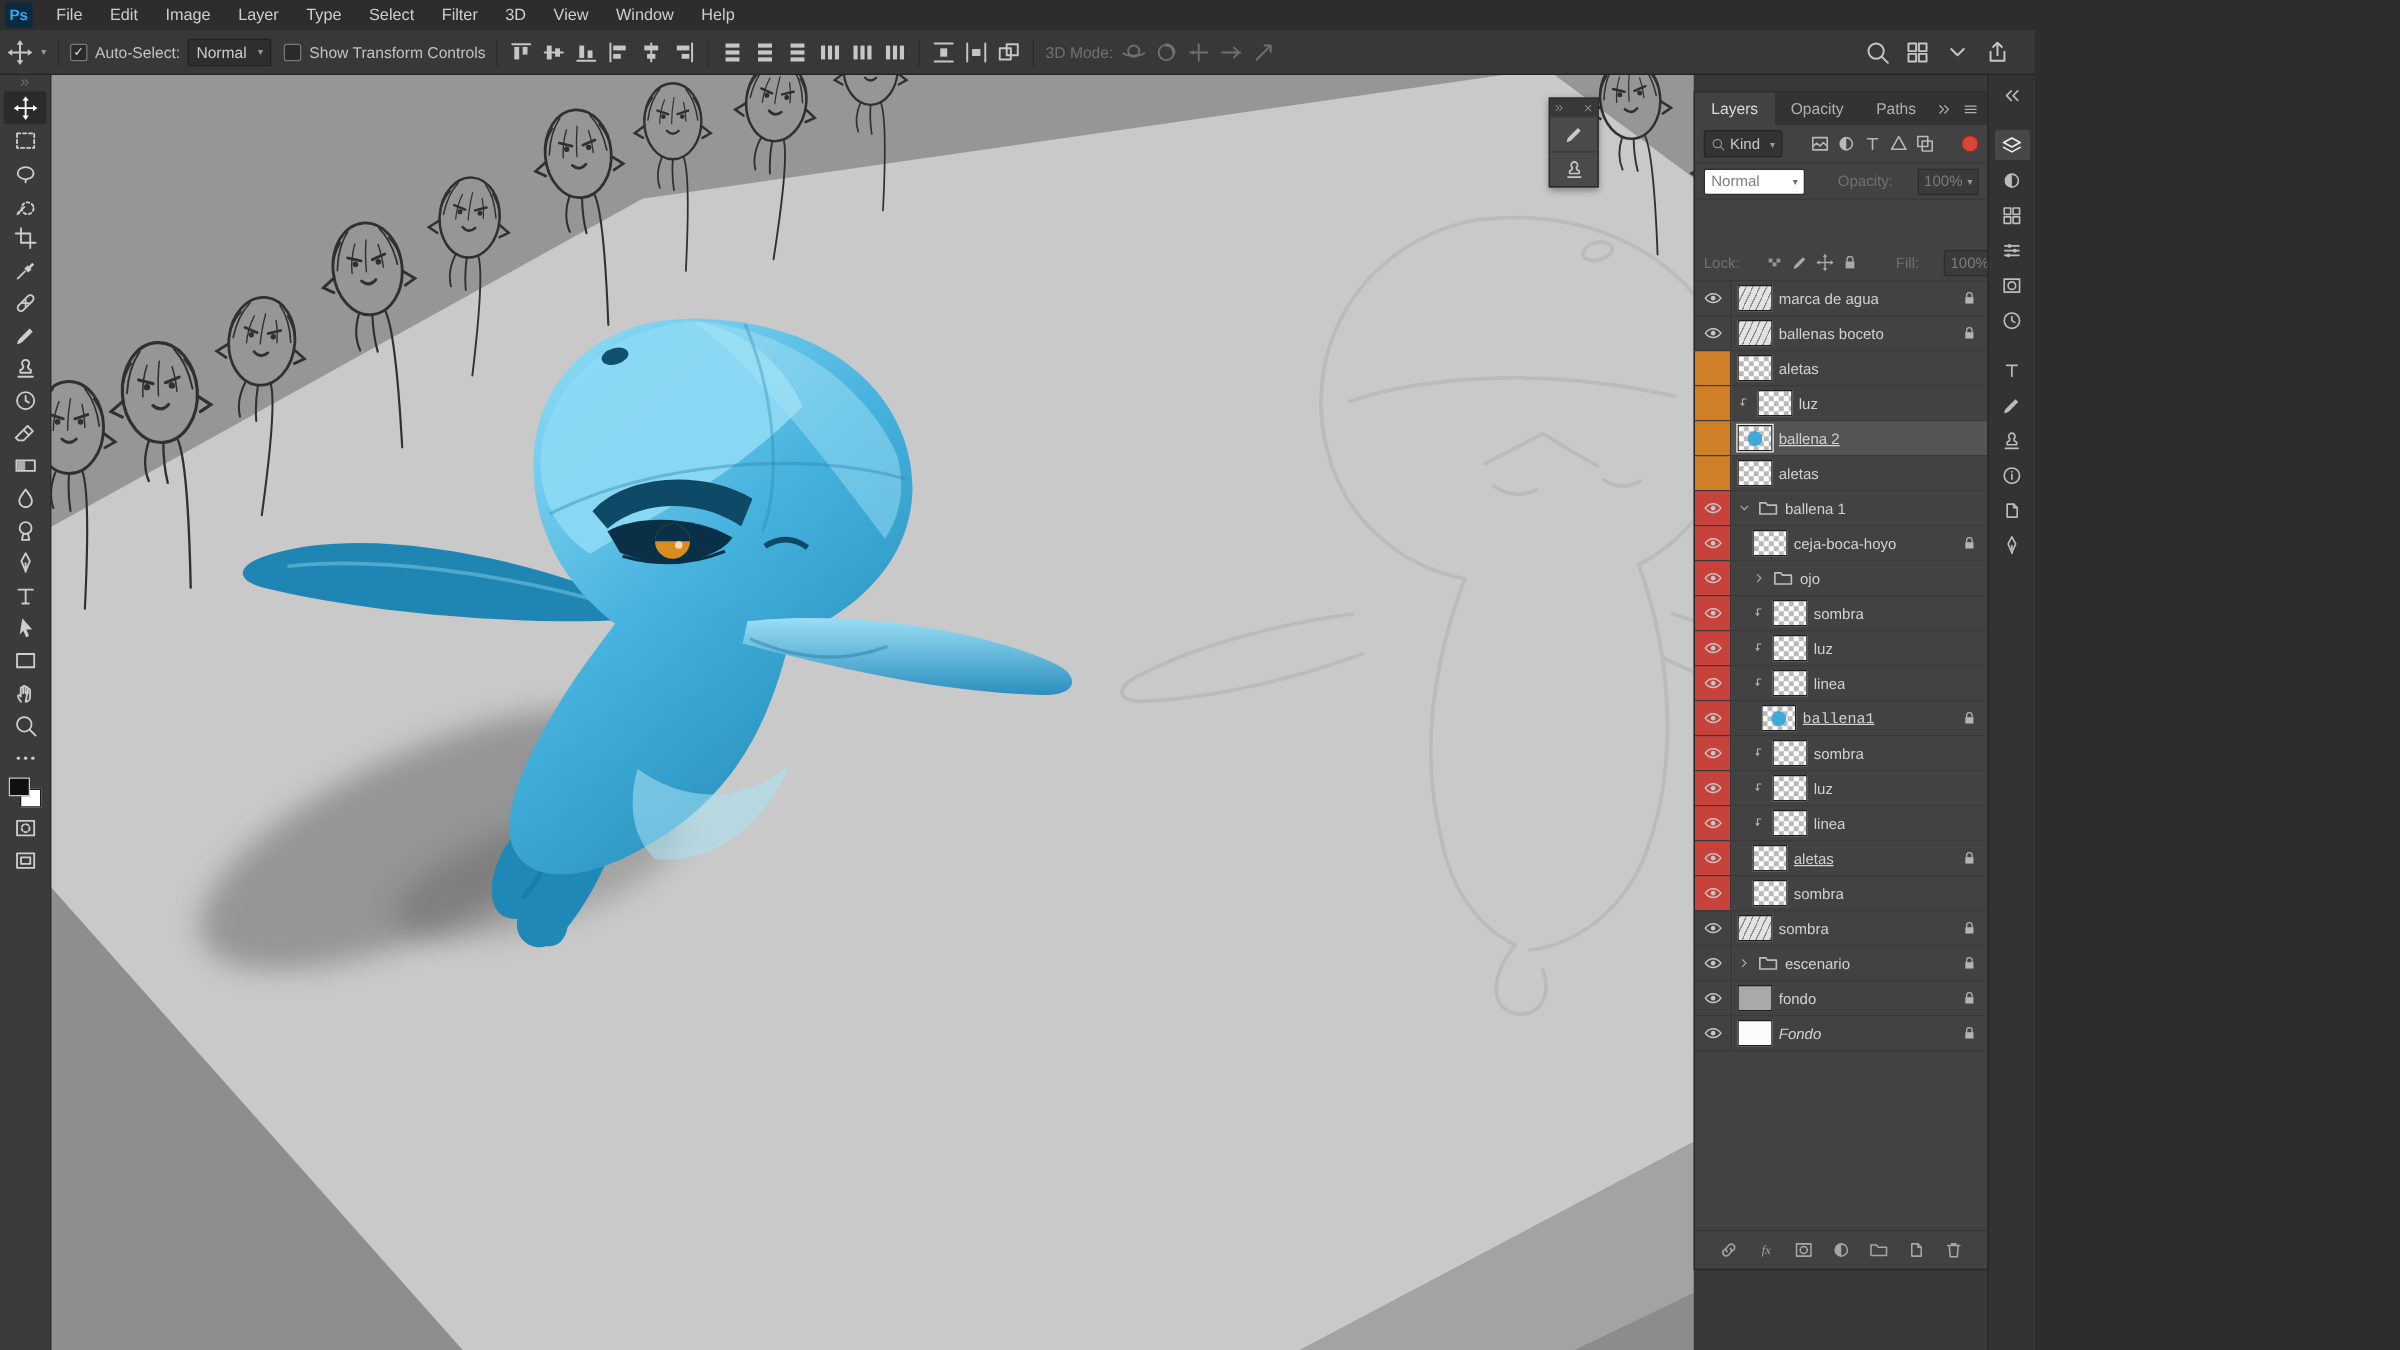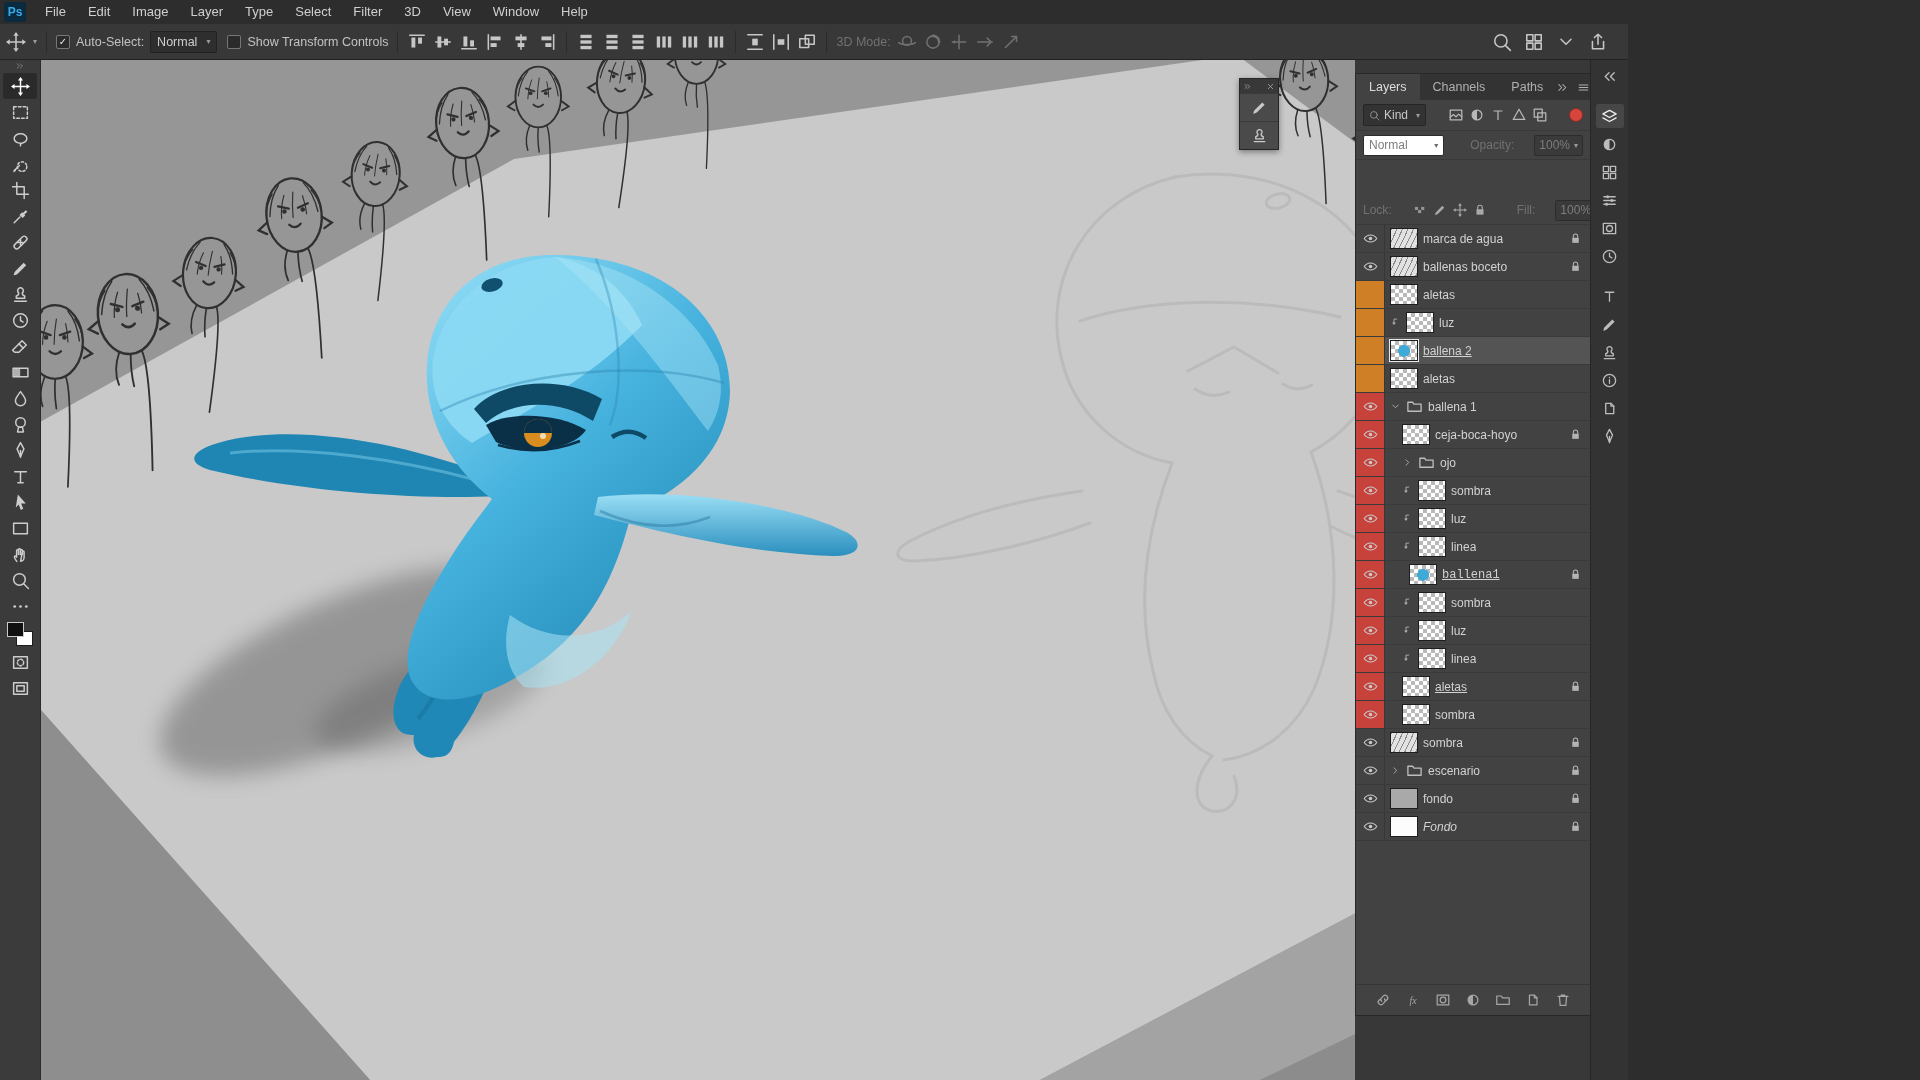--- a/index.html
+++ b/index.html
@@ -580,21 +580,21 @@
             </svg>
           </div>
         </div>
     </div>
   </div>
 
   <div id="dock">
     <section id="layers-panel">
       <div class="tabs" id="panel-tabs">
           <span class="tab active">Layers</span>
-          <span class="tab">Channels</span>
+          <span class="tab">Opacity</span>
           <span class="tab">Paths</span>
           <span class="tabs-right">
             <span>
               <svg class="ic " viewBox="0 0 18 18" fill="none" stroke="currentColor" stroke-width="1.4" stroke-linecap="round" stroke-linejoin="round">
                 <path d="M4 5l4 4-4 4M9.5 5l4 4-4 4"></path>
               </svg>
             </span>
             <span>
               <svg class="ic " viewBox="0 0 18 18" fill="none" stroke="currentColor" stroke-width="1.4" stroke-linecap="round" stroke-linejoin="round">
                 <path d="M3 5.5h12M3 9h12M3 12.5h12"></path>

